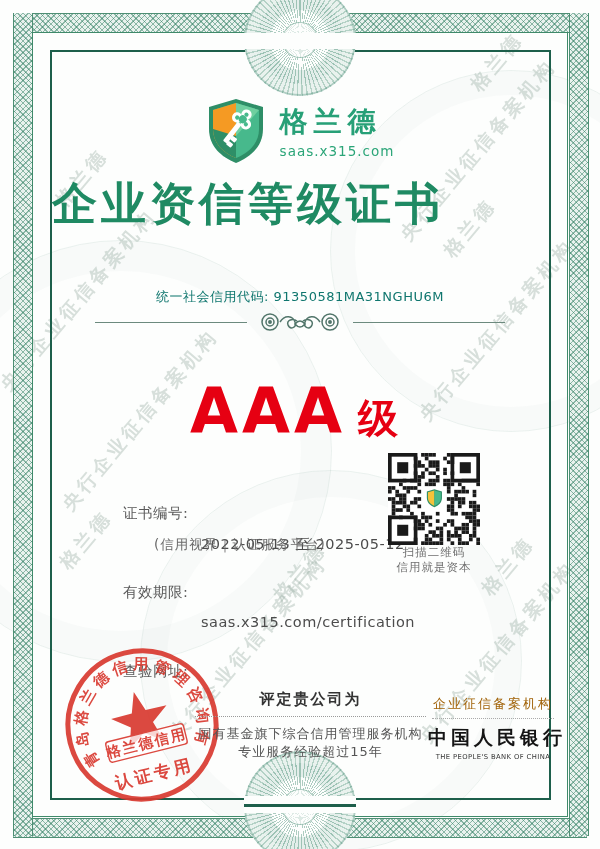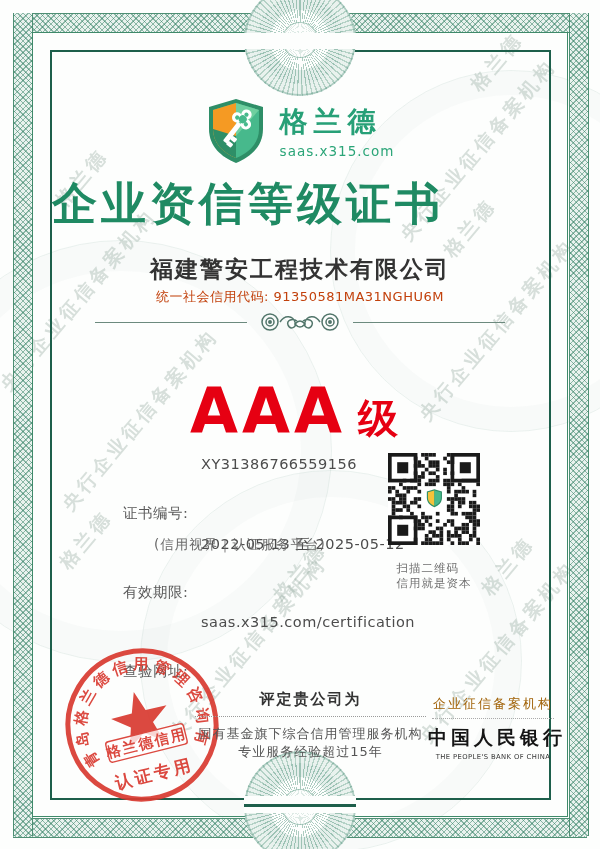--- a/index.html
+++ b/index.html
@@ -48,42 +48,42 @@
   .brand-col{display:flex;flex-direction:column;align-items:flex-start;gap:2px;}
   .brand-name{font-size:28px;font-weight:bold;color:#27a077;letter-spacing:6px;}
   .brand-domain{font-size:13.5px;color:#2ba578;letter-spacing:1px;}
 
   
   .cert-title{position:absolute;left:0;top:174px;width:496px;text-align:center;
     font-size:45px;font-weight:900;color:#1f8a63;letter-spacing:4px;}
   .company{position:absolute;left:0;top:254px;width:600px;text-align:center;
     font-size:23px;font-weight:bold;color:#333;letter-spacing:2px;}
   .code-line{position:absolute;left:0;top:288px;width:600px;text-align:center;
-    font-size:13px;color:#c2410c;letter-spacing:.5px;}
+    font-size:13px;color:#0f766e;letter-spacing:.5px;}
 
   .divider{position:absolute;left:95px;top:310px;width:410px;height:24px;display:flex;align-items:center;justify-content:center;gap:10px;}
   .divider .dline{flex:1;height:0;border-top:1.3px solid #6c8a7e;}
 
   .intro{position:absolute;left:0;top:350px;width:600px;text-align:center;
     font-size:15.5px;color:#4a4a4a;letter-spacing:1.5px;}
   .rating-row{position:absolute;left:0;top:374px;width:588px;text-align:center;color:#e60012;}
   .rating-big{font-size:62px;font-weight:900;letter-spacing:4px;}
   .rating-suffix{font-size:40px;font-weight:bold;margin-left:12px;}
 
   
   .details{position:absolute;left:123px;top:456px;font-size:14.5px;color:#5a5a5a;}
   .details .drow{display:flex;margin-bottom:12px;letter-spacing:.5px;}
   .details .dlabel{width:78px;margin-top:48px;}
   .details .dvalue{color:#4c4c4c;}
   .platform-note{position:absolute;left:154px;top:536px;font-size:13.5px;color:#6a6a6a;letter-spacing:1px;}
 
   
   .qr-wrap{position:absolute;left:384px;top:453px;width:100px;display:flex;flex-direction:column;align-items:center;}
   .qr-box{position:relative;width:92px;height:92px;background:#fff;}
-  .qr-caption{margin-top:16px;font-size:11.5px;color:#6f6f6f;text-align:left;line-height:15px;letter-spacing:1px;}
+  .qr-caption{margin-top:0;font-size:11.5px;color:#6f6f6f;text-align:center;line-height:15px;letter-spacing:1px;}
 
   
   .stamp{position:absolute;left:62px;top:645px;width:160px;height:160px;opacity:.92;}
 
   
   .footer-center{position:absolute;left:193px;top:690px;width:235px;text-align:center;}
   .slogan{font-size:15px;font-weight:bold;color:#333;letter-spacing:2px;}
   .dotline{border:none;border-top:1.6px dotted #9a9a9a;margin:7px 2px 8px 2px;}
   .foot-line{font-size:13px;color:#555;line-height:17.5px;letter-spacing:1px;}
 
@@ -154,21 +154,20 @@
         <rect x="32" y="44.5" width="6" height="4.5" rx="1"></rect>
       </g>
     </svg>
     <div class="brand-col">
       <div class="brand-name">格兰德</div>
       <div class="brand-domain">saas.x315.com</div>
     </div>
   </div>
 
   <div class="cert-title">企业资信等级证书</div>
-  <div class="company">福建警安工程技术有限公司</div>
   <div class="code-line">统一社会信用代码: 91350581MA31NGHU6M</div>
 
   <div class="divider">
     <div class="dline"></div>
     <svg width="86" height="24" viewBox="0 0 86 24">
       <g fill="none" stroke="#51756a" stroke-width="1.5">
         <circle cx="13" cy="12" r="8"></circle>
           <circle cx="13" cy="12" r="4"></circle>
           <circle cx="13" cy="12" r="1.2" fill="#51756a"></circle>
         <circle cx="73" cy="12" r="8"></circle>
@@ -182,21 +181,20 @@
     <div class="dline"></div>
   </div>
 
   <div class="rating-row">
     <span class="rating-big">AAA</span><span class="rating-suffix">级</span>
   </div>
 
   <div class="details">
     <div class="drow">
       <span class="dlabel">证书编号:</span>
-      <span class="dvalue">XY31386766559156</span>
     </div>
     <div class="drow">
       <span class="dlabel">有效期限:</span>
       <span class="dvalue">2022-05-13 至 2025-05-12</span>
     </div>
     <div class="drow">
       <span class="dlabel">查验网址:</span>
       <span class="dvalue">saas.x315.com/certification</span>
     </div>
   </div>

